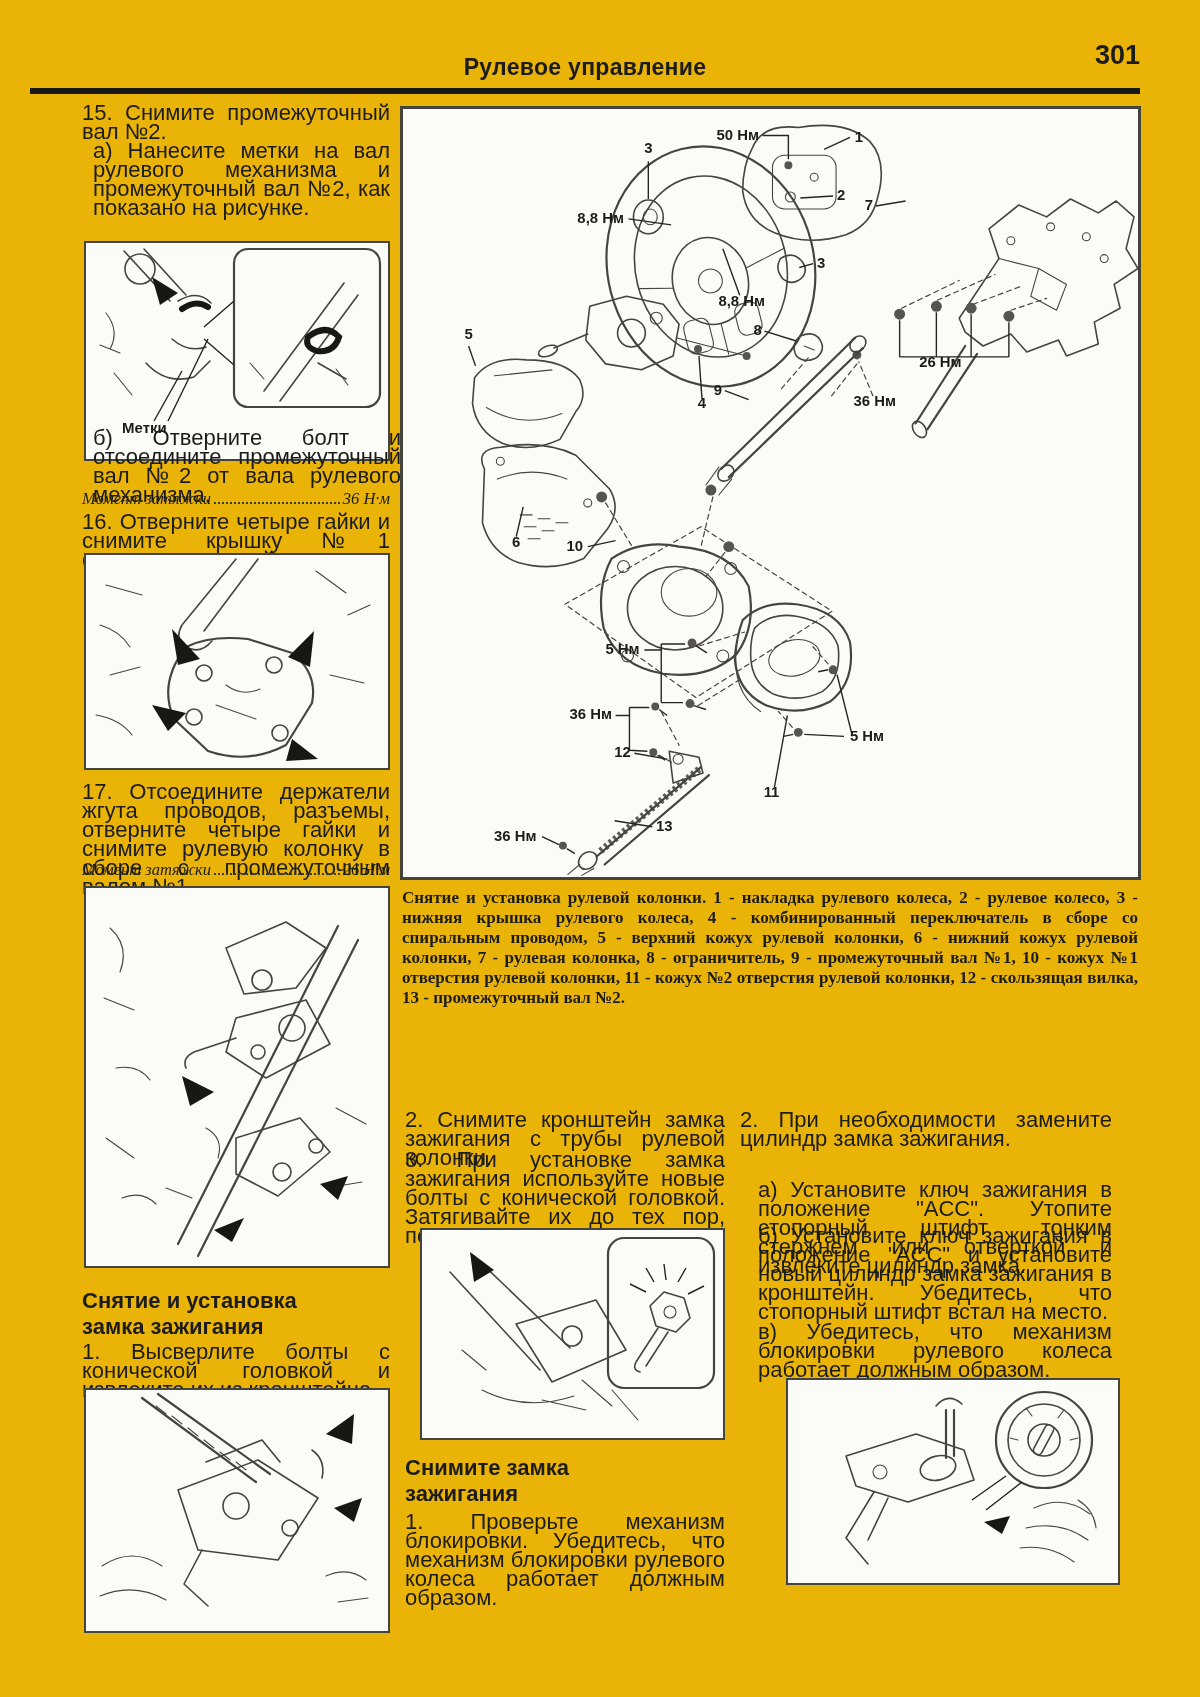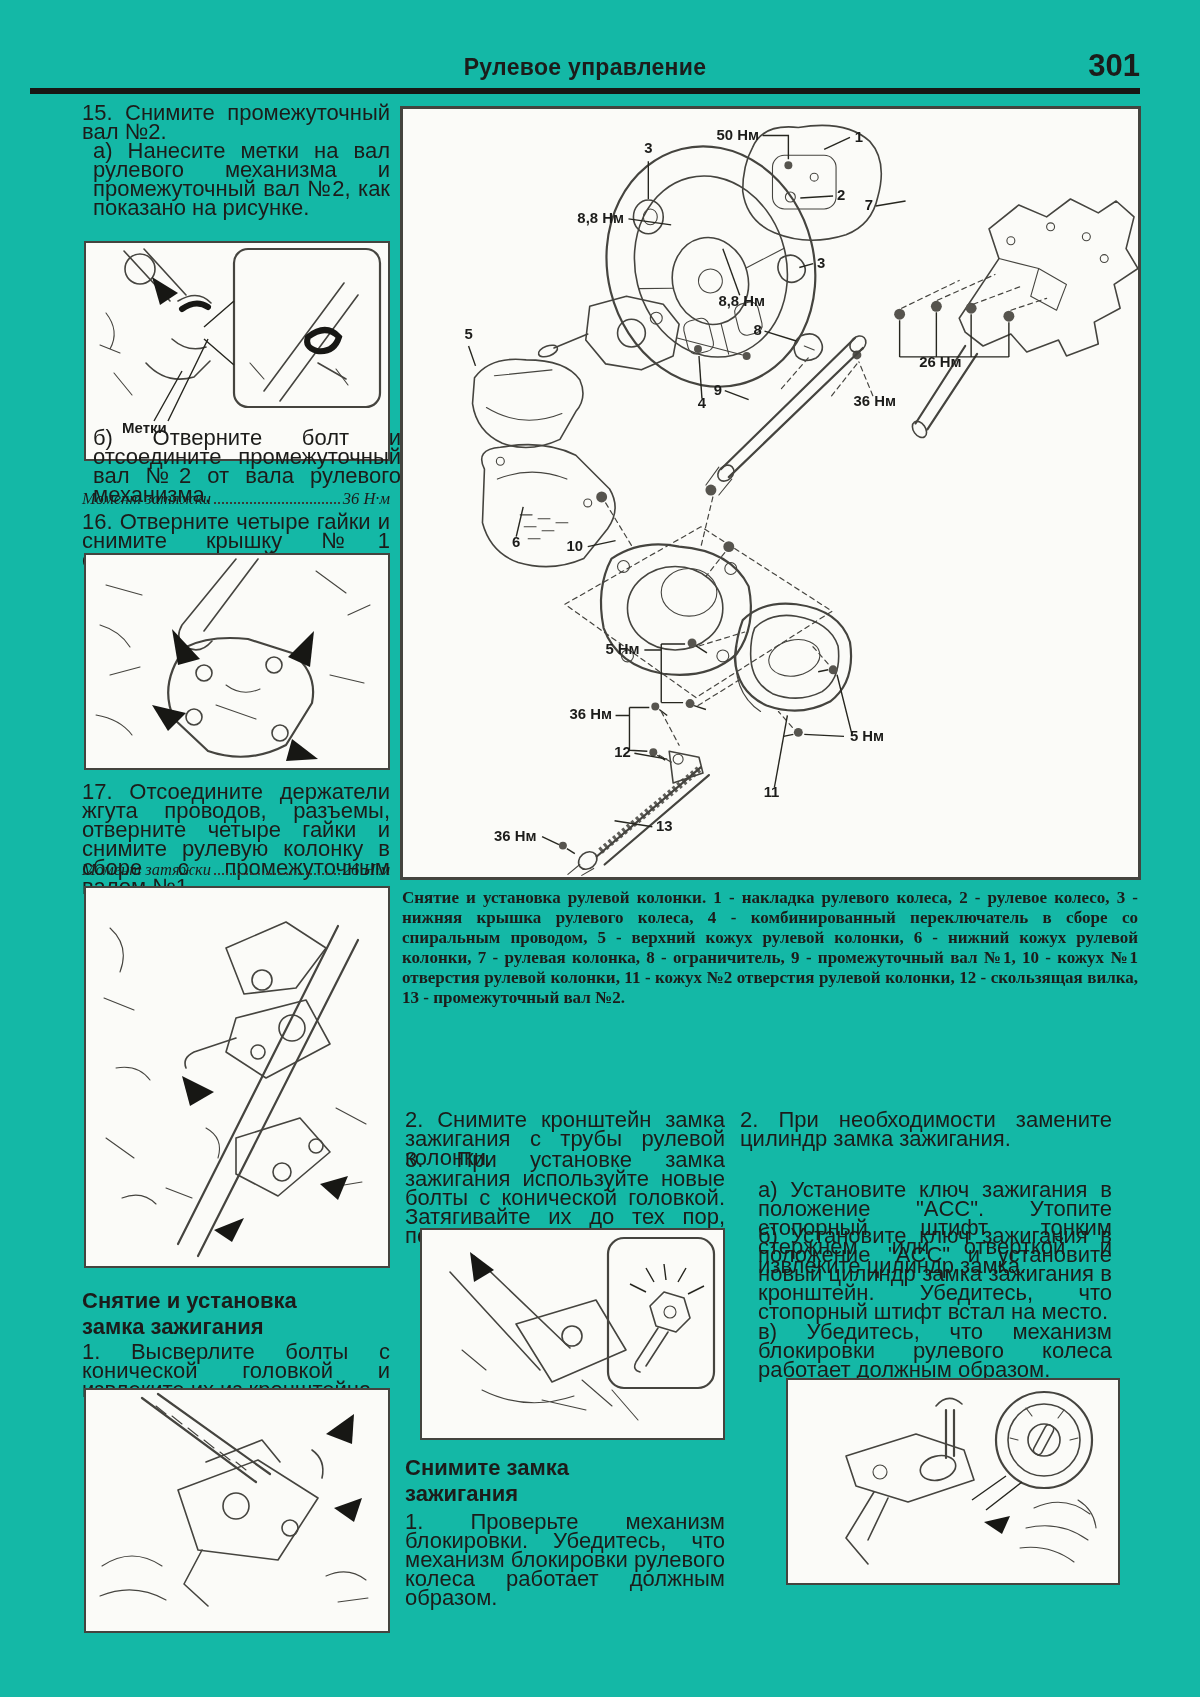--- a/index.html
+++ b/index.html
@@ -1,21 +1,21 @@
 <!DOCTYPE html>
 <html><head>
 <meta charset="utf-8">
 <style>
   html,body{margin:0;padding:0;background:#e8e8e4;}
-  #page{position:relative;width:1200px;height:1697px;background:#14b8a6;
+  #page{position:relative;width:1200px;height:1697px;background:#eab308;
         font-family:"Liberation Sans","DejaVu Sans",sans-serif;color:#1c1c1a;overflow:hidden;}
   .abs{position:absolute;}
   
   .htitle{left:30px;top:54px;width:1110px;text-align:center;font-size:23px;font-weight:bold;letter-spacing:.3px;}
-  .hnum{right:60px;top:48px;font-size:31px;font-weight:bold;margin-left:28px;}
+  .hnum{right:60px;top:40px;font-size:27px;font-weight:bold;margin-left:28px;}
   .hrule{left:30px;top:88px;width:1110px;height:6px;background:#15151280;background:#171714;}
   
   .txt{font-size:22px;line-height:19px;text-align:justify;}
   .sub{padding-left:11px;}
   .torque{display:flex;align-items:baseline;font-style:italic;font-size:16.5px;font-family:Liberation Serif, serif;}
   .torque .dots{flex:1;border-bottom:2px dotted #3a3a36;margin:0 3px 3px 3px;}
   .h2{font-size:22px;line-height:26px;font-weight:bold;}
   .figbox{border:2px solid #44443f;background:#fbfbf8;}
   .cap{font-size:17px;line-height:20px;font-weight:bold;text-align:justify;font-family:Liberation Serif, serif;}
   

